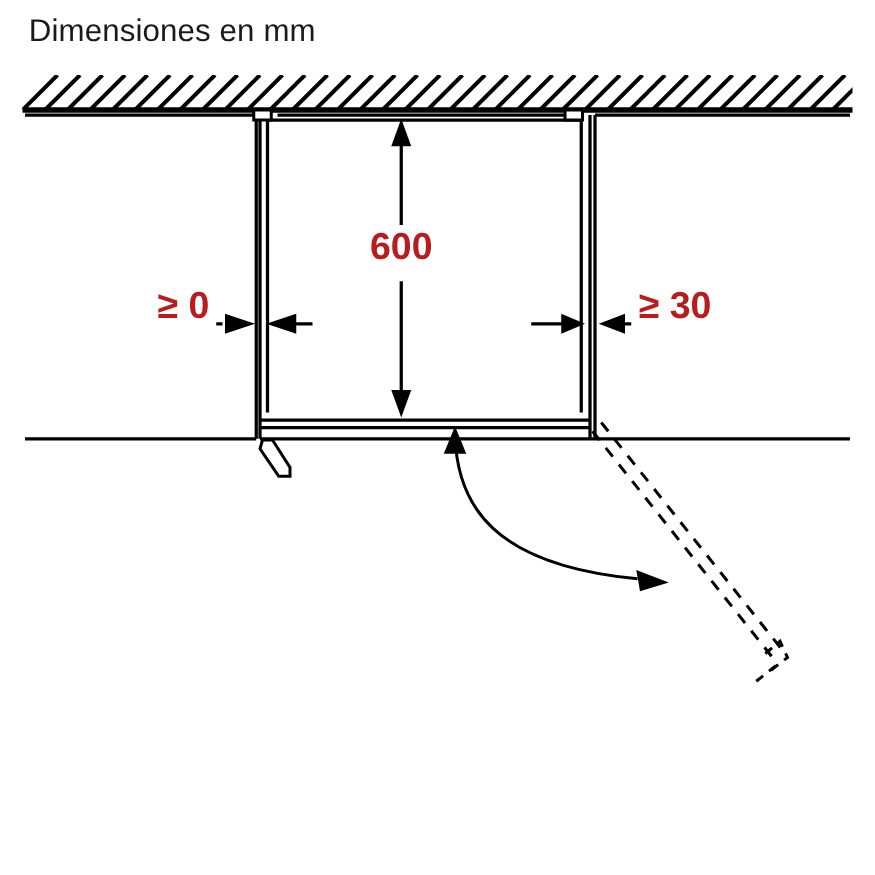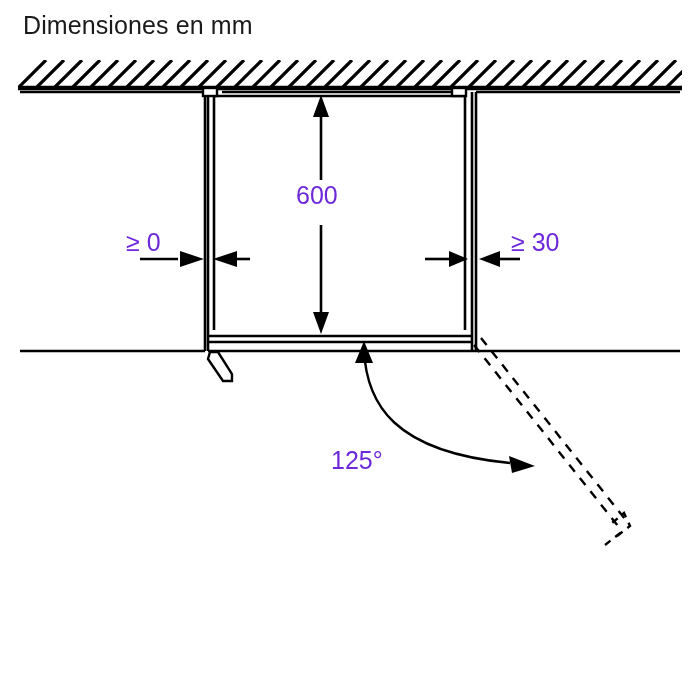--- a/index.html
+++ b/index.html
@@ -31,23 +31,23 @@
   }
   #drawing {
     position: absolute;
     left: 0;
     top: 0;
     width: 700px;
     height: 700px;
   }
   .dim-label {
     position: absolute;
-    color: #6d28d9;
-    font-size: 25px;
-    font-weight: 400;
+    color: #b91c1c;
+    font-size: 30px;
+    font-weight: 700;
     white-space: nowrap;
     background: #ffffff;
     padding: 0 6px;
   }
   #label-600 {
     left: 290px;
     top: 181px;
   }
   #label-left {
     left: 120px;
@@ -203,15 +203,14 @@
       <polygon points="535,466 509,456 512,473" fill="#000"></polygon>
     </g>
   </svg>
 
   <div class="dim-label" id="label-600">600</div>
 
   <div class="dim-label" id="label-left">≥ 0</div>
 
   <div class="dim-label" id="label-right">≥ 30</div>
 
-  <div class="dim-label" id="label-angle">125°</div>
 
 </div>
 
 </body></html>

